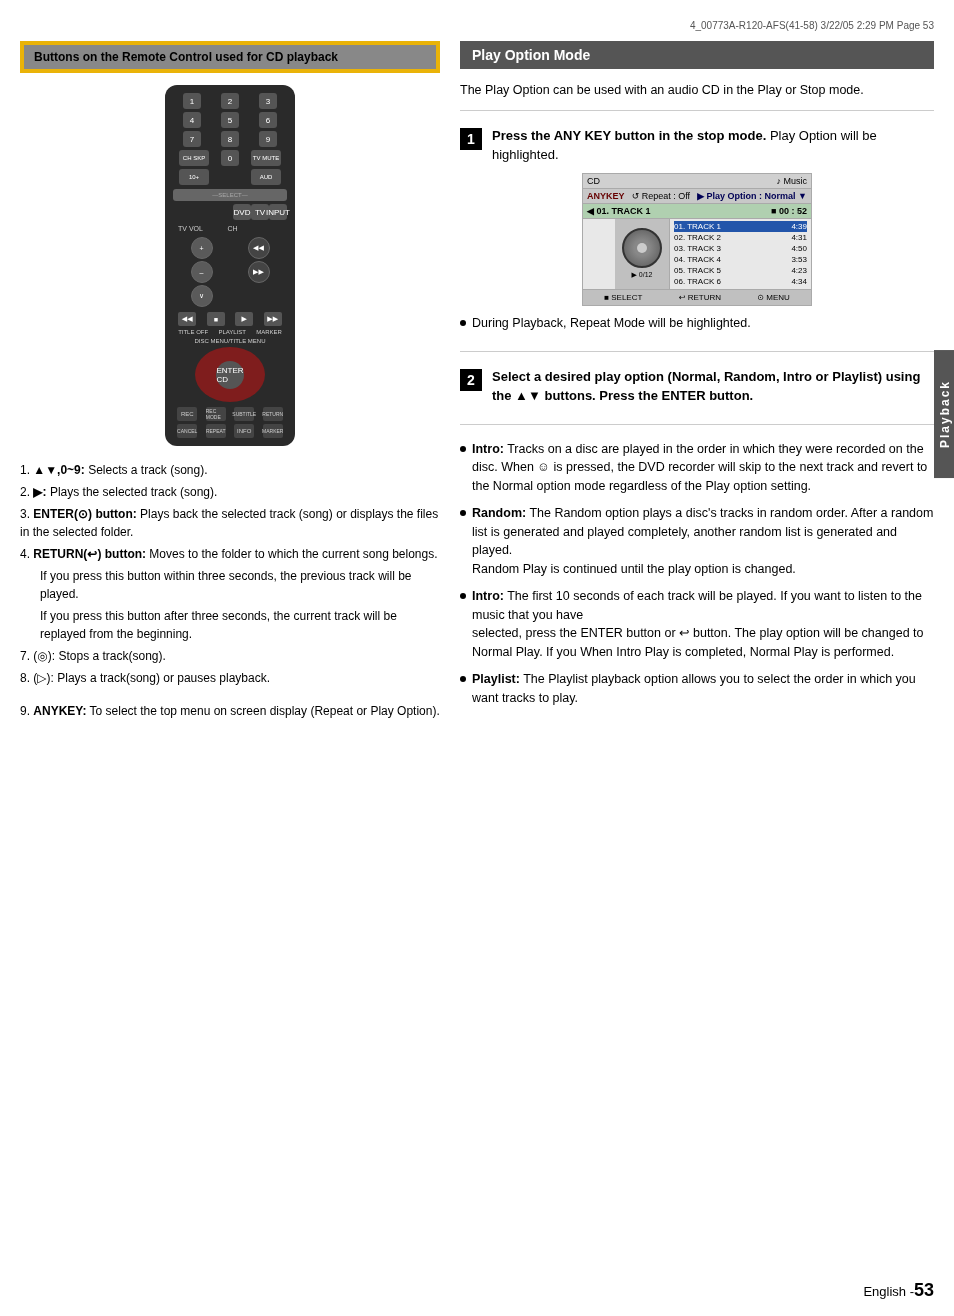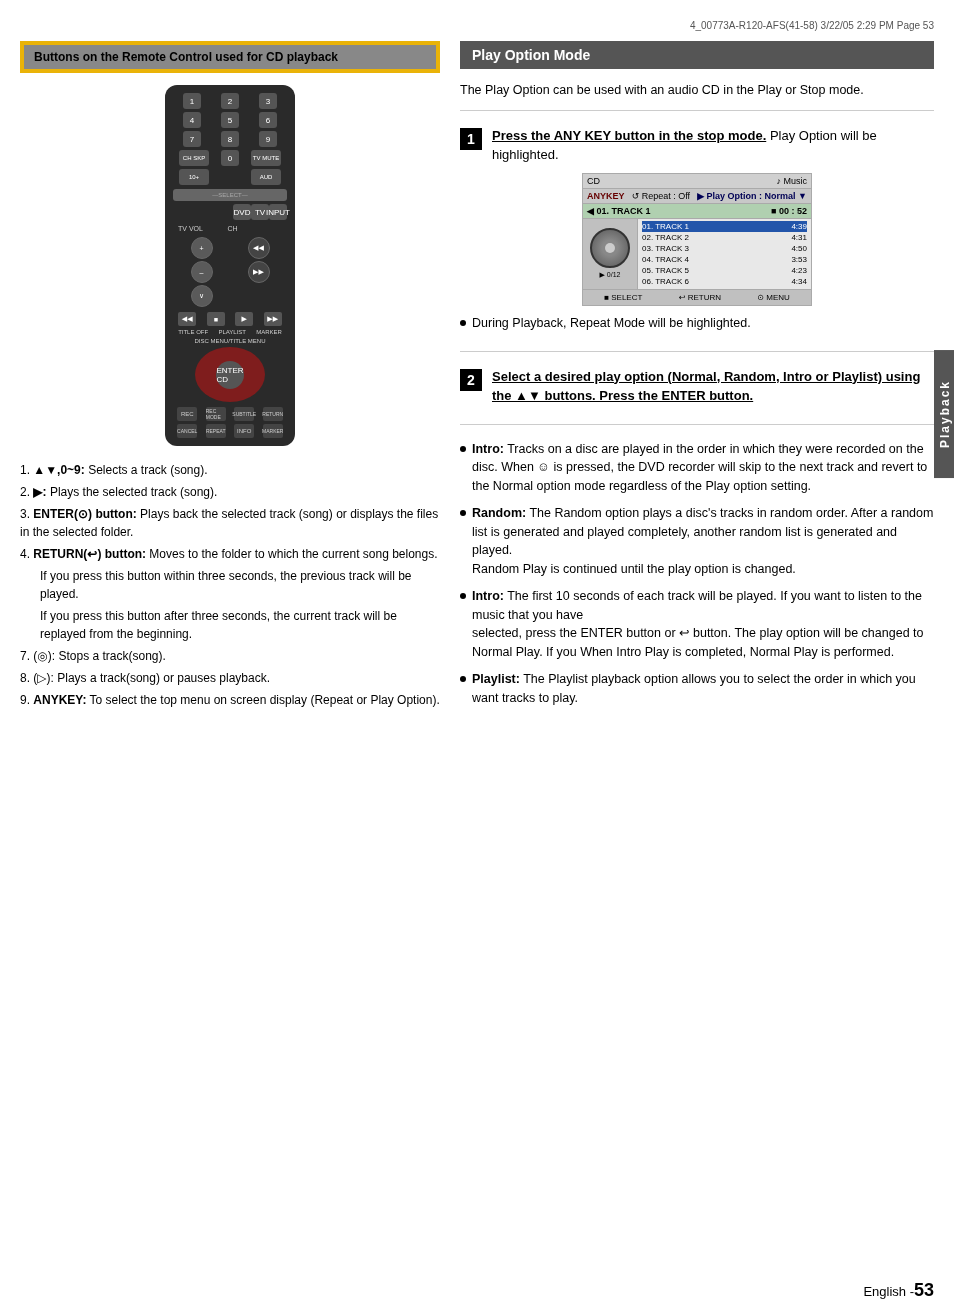--- a/index.html
+++ b/index.html
@@ -240,21 +240,20 @@
     }
 
     .step-text {
       font-size: 13px;
       line-height: 1.5;
       font-weight: normal;
     }
 
     .step-text strong {
       font-weight: bold;
-      text-decoration: underline;
     }
 
     
     .cd-screen {
       width: 230px;
       border: 1px solid #aaa;
       margin: 8px auto;
       font-size: 9px;
       background: #e8e8e8;
     }
@@ -279,20 +278,21 @@
       padding: 2px 4px;
       background: #b0d0b0;
       font-weight: bold;
       border-bottom: 1px solid #aaa;
       display: flex;
       justify-content: space-between;
     }
 
     .cd-screen-body {
       display: flex;
+      padding-left: 32px;
     }
 
     .cd-screen-left {
       width: 55px;
       background: #c0c0c0;
       padding: 3px;
       border-right: 1px solid #aaa;
       display: flex;
       flex-direction: column;
       align-items: center;
@@ -506,21 +506,21 @@
       </div>
 
       <ol style="padding-left:0;list-style:none;">
         <li style="font-size:12px;line-height:1.5;margin-bottom:4px;">1. <strong>▲▼,0~9:</strong> Selects a track (song).</li>
         <li style="font-size:12px;line-height:1.5;margin-bottom:4px;">2. <strong>▶:</strong> Plays the selected track (song).</li>
         <li style="font-size:12px;line-height:1.5;margin-bottom:4px;">3. <strong>ENTER(⊙) button:</strong> Plays back the selected track (song) or displays the files in the selected folder.</li>
         <li style="font-size:12px;line-height:1.5;margin-bottom:4px;">4. <strong>RETURN(↩) button:</strong> Moves to the folder to which the current song belongs.</li>
         <li style="font-size:12px;line-height:1.5;margin-bottom:4px;padding-left:20px;">If you press this button within three seconds, the previous track will be played.</li>
         <li style="font-size:12px;line-height:1.5;margin-bottom:4px;padding-left:20px;">If you press this button after three seconds, the current track will be replayed from the beginning.</li>
         <li style="font-size:12px;line-height:1.5;margin-bottom:4px;">7. (◎): Stops a track(song).</li>
-        <li style="font-size:12px;line-height:1.5;margin-bottom:4px;">8. (▷): Plays a track(song) or pauses playback.</li>
+        <li style="font-size:12px;line-height:1.5;margin-bottom:15px;">8. (▷): Plays a track(song) or pauses playback.</li>
         <li style="font-size:12px;line-height:1.5;margin-bottom:4px;">9. <strong>ANYKEY:</strong> To select the top menu on screen display (Repeat or Play Option).</li>
       </ol>
 
     </div>
 
     <div class="right-col">
 
       <div class="section-header-dark">Play Option Mode</div>
 
       <div class="intro-text">The Play Option can be used with an audio CD in the Play or Stop mode.</div>

